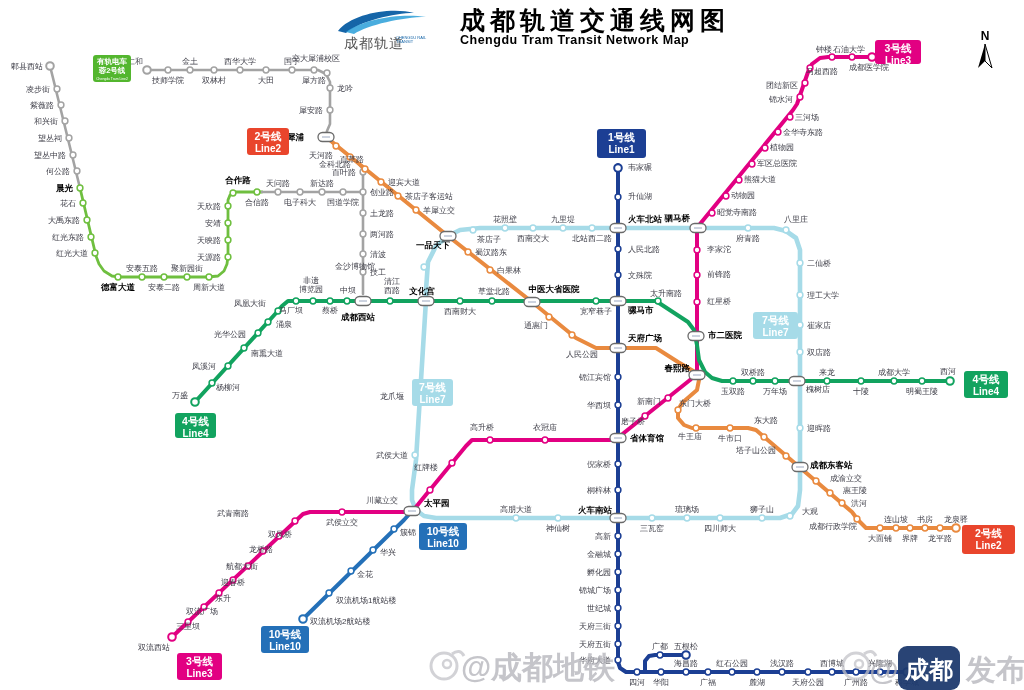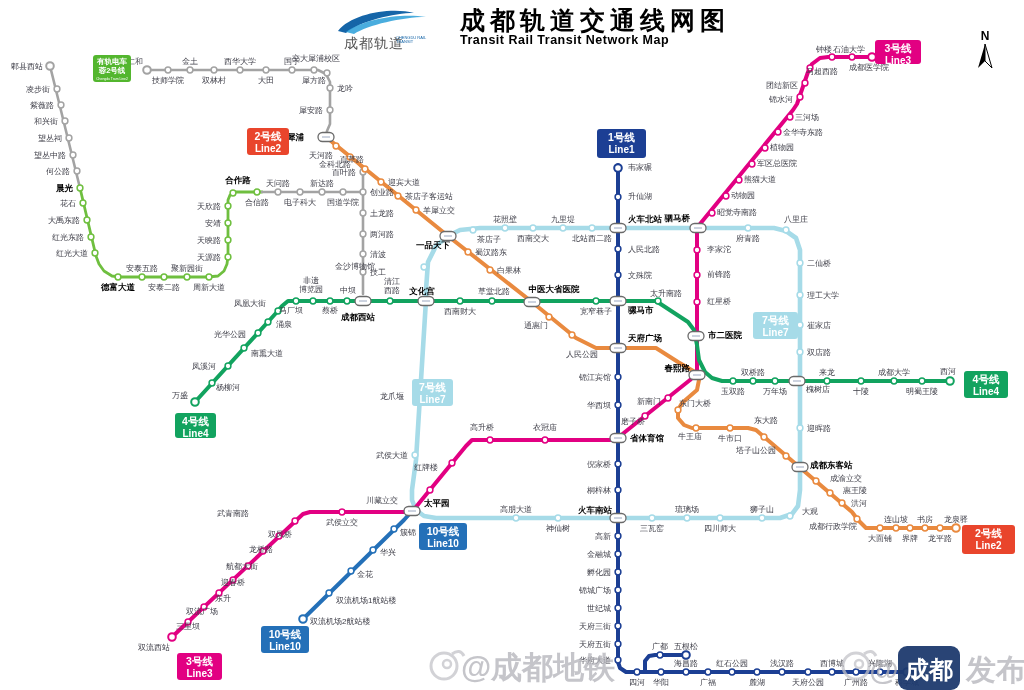--- a/index.html
+++ b/index.html
@@ -22,21 +22,21 @@
     <div id="logo">
       <svg width="112" height="44" viewBox="0 0 112 44">
         <path d="M8,26 C22,8 62,2 84,8 C64,8 30,16 16,28 Z" fill="#1565a8"></path>
         <path d="M16,27 C34,14 70,8 96,12 C72,12 38,20 24,29 Z" fill="#2a9fd8" opacity="0.85"></path>
       </svg>
       <div class="zh">成都轨道</div>
       <div class="en">CHENGDU RAIL TRANSIT</div>
     </div>
     <div id="ttl">
       <div class="zh">成都轨道交通线网图</div>
-      <div class="en">Transit Rail Transit Network Map</div>
+      <div class="en">Chengdu Tram Transit Network Map</div>
     </div>
   </div>
   <svg id="map" width="1024" height="690" viewBox="0 0 1024 690" style="position:absolute;left:0;top:0;">
       <path d="M147,70 L318,70 L326,74 L330,82 L330,124 L327,131 L326,137 L340,149 L356,161 L362,168 L363,176 L363,294" fill="none" stroke="#A3A3A3" stroke-width="2.6" stroke-linejoin="round" stroke-linecap="round"></path>
       <path d="M50,66 L53,78 L80,188" fill="none" stroke="#A3A3A3" stroke-width="2.6" stroke-linejoin="round" stroke-linecap="round"></path>
       <path d="M80,188 L96,256 L99,264 L104,271 L112,276 L120,277 L208,277 L218,276 L224,271 L227,264 L228,256 L228,200 L230,195 L234,192 L262,192" fill="none" stroke="#6FBF3F" stroke-width="2.8" stroke-linejoin="round" stroke-linecap="round"></path>
       <path d="M262,192 L363,192" fill="none" stroke="#A3A3A3" stroke-width="2.6" stroke-linejoin="round" stroke-linecap="round"></path>
       <path d="M618,228 L480,228 L460,230 L448,236 L436,246 L428,262 L426,290 L426,300 L416,460 L412,490 L412,500 L416,510 L424,516 L436,518 L780,518 L792,514 L798,506 L800,490 L800,250 L796,238 L786,231 L774,228 L618,228" fill="none" stroke="#A6DBE8" stroke-width="4.6" stroke-linejoin="round" stroke-linecap="round"></path>
       <path d="M326,137 L448,236 L532,302 L576,338 L596,348 L656,348 L678,362 L695,372 L699,380 L697,390 L682,403 L678,410 L678,418 L684,425 L692,428 L748,428 L756,430 L852,512 L858,520 L866,528 L958,528" fill="none" stroke="#E98A3F" stroke-width="4" stroke-linejoin="round" stroke-linecap="round"></path>
       <path d="M172,637 L303,514 L310,512 L404,512 L412,512 L420,502 L466,446 L472,440 L610,440 L618,438 L625,432 L690,380 L697,373 L697,231 L700,224 L793,110 L797,104 L808,72 L812,64 L820,58 L828,57 L872,57" fill="none" stroke="#E20082" stroke-width="4" stroke-linejoin="round" stroke-linecap="round"></path>

